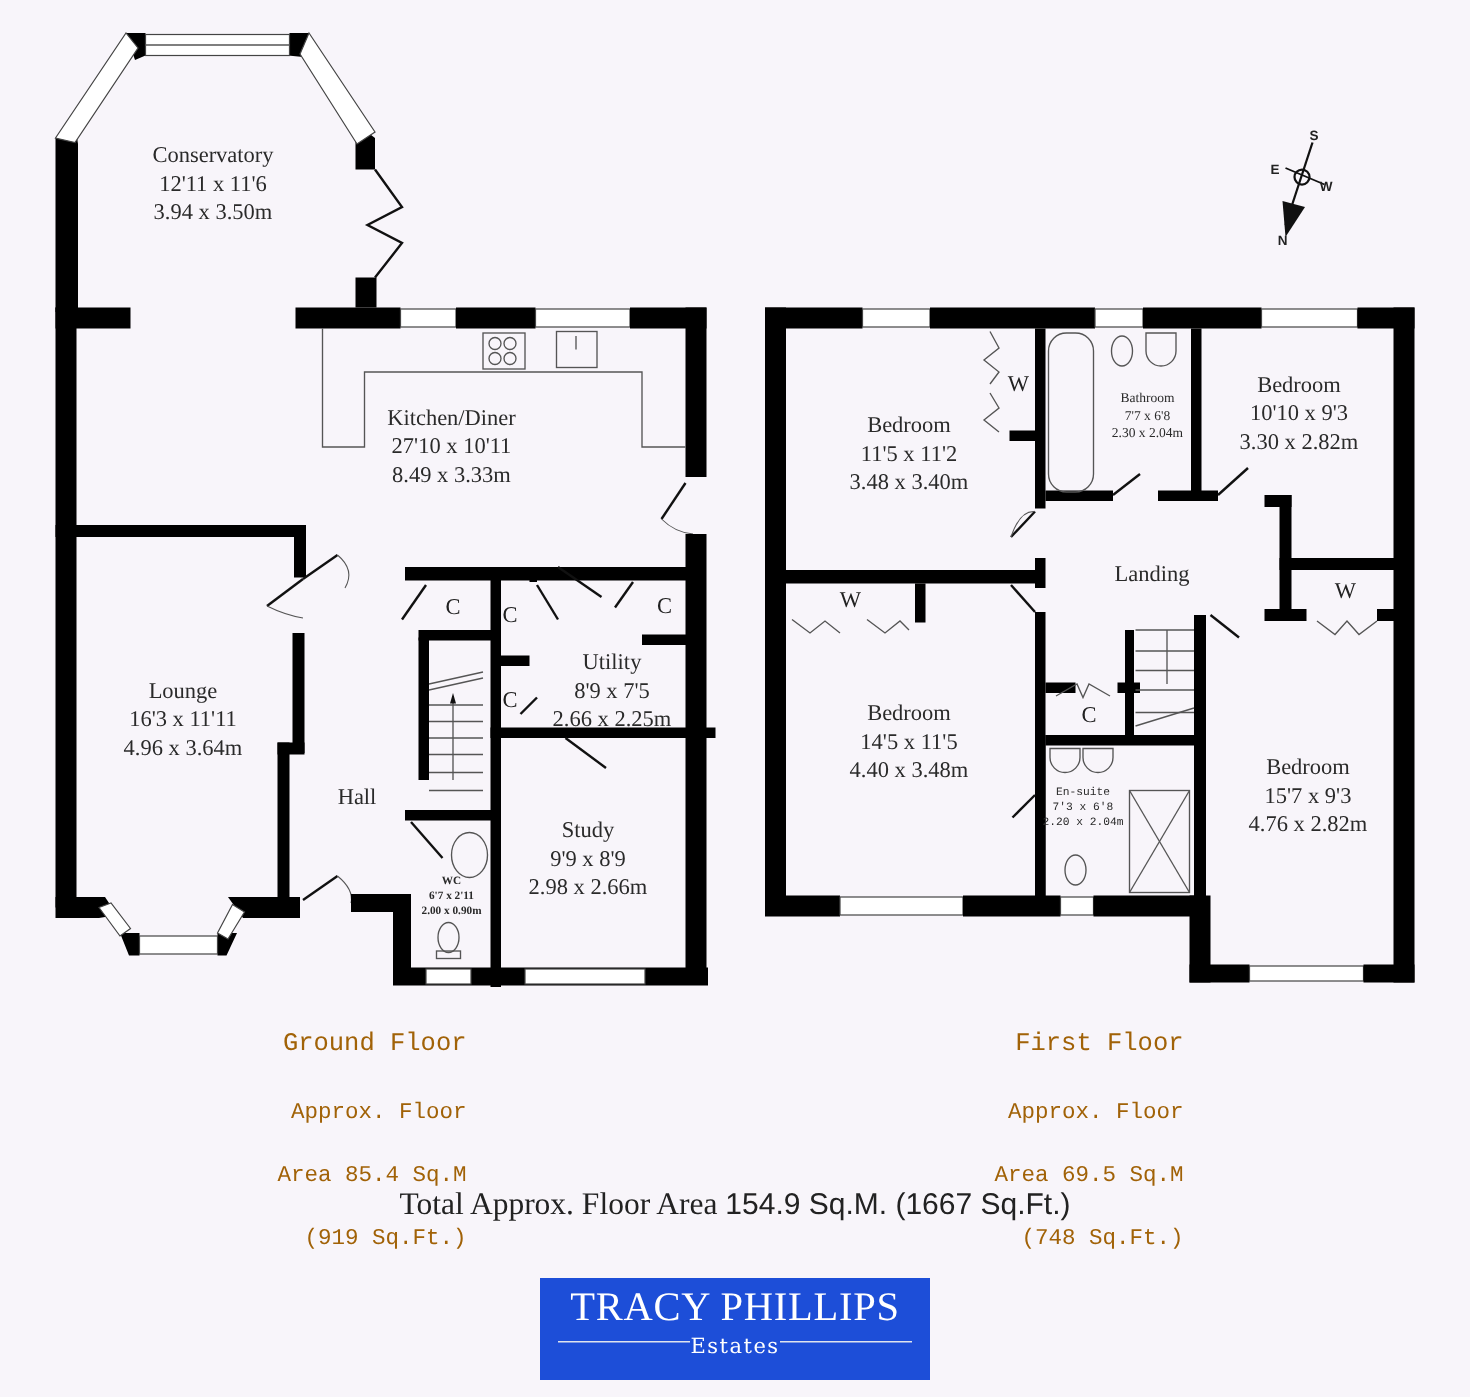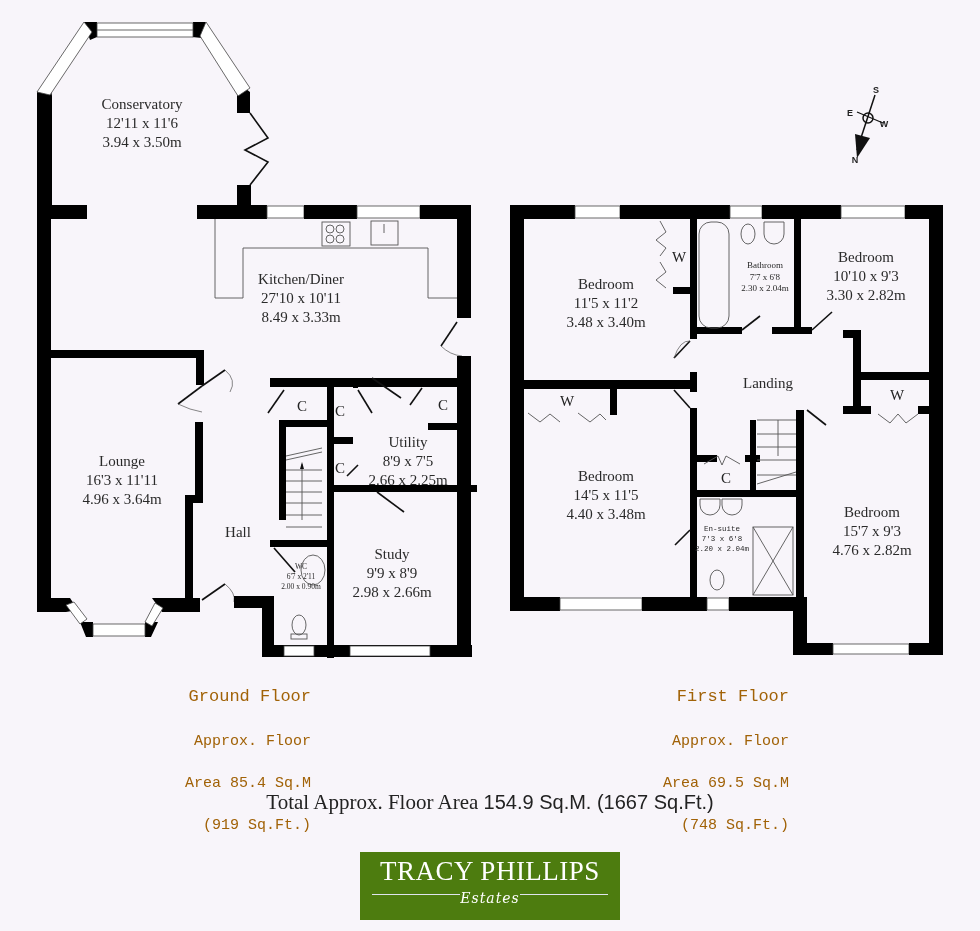--- a/index.html
+++ b/index.html
@@ -14,24 +14,24 @@
   .lbl.big { font-size:15px; }
   .lbl.sm { font-size:9px; line-height:1.3; }
   .lbl.xs { font-size:7.5px; line-height:1.3; }
   .cup { position:absolute; font-family:"Liberation Serif", serif; font-size:15px; transform:translate(-50%,-50%); }
   .floor-sum { position:absolute; text-align:right; font-family:Liberation Mono, monospace; transform:translateX(-50%); color:#a16207; }
   .floor-sum .t { font-size:17px; line-height:1.45; }
   .floor-sum .s { font-size:15px; line-height:1.35;margin-top:22px; }
   .total { position:absolute; left:490px; top:790px; transform:translateX(-50%); font-family:"Liberation Serif", serif; font-size:21px; white-space:nowrap; color:#222; }
   .total .num { font-family:"Liberation Sans", sans-serif; font-size:20px; }
   .disc { position:absolute; left:490px; top:819px; transform:translateX(-50%); width:800px; text-align:center; font-family:"Liberation Sans", sans-serif; font-size:10.5px; line-height:1.3; color:#222; }
-  .logo { position:absolute; left:360px; top:852px; width:260px; height:68px; background:#4d7c0f; color:#fff; text-align:center; }
+  .logo { position:absolute; left:360px; top:852px; width:260px; height:68px; background:#1d4ed8; color:#fff; text-align:center; }
   .logo .name { font-family:"Liberation Serif", serif; font-size:27px; letter-spacing:0.5px; margin-top:4px; }
   .logo .rule { position:absolute; top:42px; height:1px; background:#dfe4ee; width:88px; }
-  .logo .script { font-family:"DejaVu Serif", serif; font-style:italic; font-size:14px; margin-top:3px; letter-spacing:1px; }
+  .logo .script { font-family:"DejaVu Serif", serif; font-size:14px; margin-top:3px; letter-spacing:1px; }
   .compass-l { position:absolute; font-family:"Liberation Sans", sans-serif; font-size:9px; font-weight:bold; transform:translate(-50%,-50%); }
 </style>
 </head>
 <body>
 
 <svg class="plan" width="980" height="931" viewBox="0 0 980 931">
 
   <g>
 
     <polygon class="w" points="37,92 50,82 52,96 52,208 37,208"></polygon>
@@ -238,21 +238,21 @@
   <div>2.66 x 2.25m</div>
 </div>
 <div class="lbl big" style="left:392px;top:545px;">
   <div>Study</div>
   <div>9'9 x 8'9</div>
   <div>2.98 x 2.66m</div>
 </div>
 <div class="lbl big" style="left:238px;top:523px;">
   <div>Hall</div>
 </div>
-<div class="lbl xs" style="left:301px;top:562px;">
+<div class="lbl xs" style="left:301px;top:582px;font-weight:bold;">
   <div>WC</div>
   <div>6'7 x 2'11</div>
   <div>2.00 x 0.90m</div>
 </div>
 <span class="cup" style="left:302px;top:406px;">C</span>
 <span class="cup" style="left:340px;top:411px;">C</span>
 <span class="cup" style="left:443px;top:405px;">C</span>
 <span class="cup" style="left:340px;top:468px;">C</span>
 
 <div class="lbl big" style="left:606px;top:275px;">

